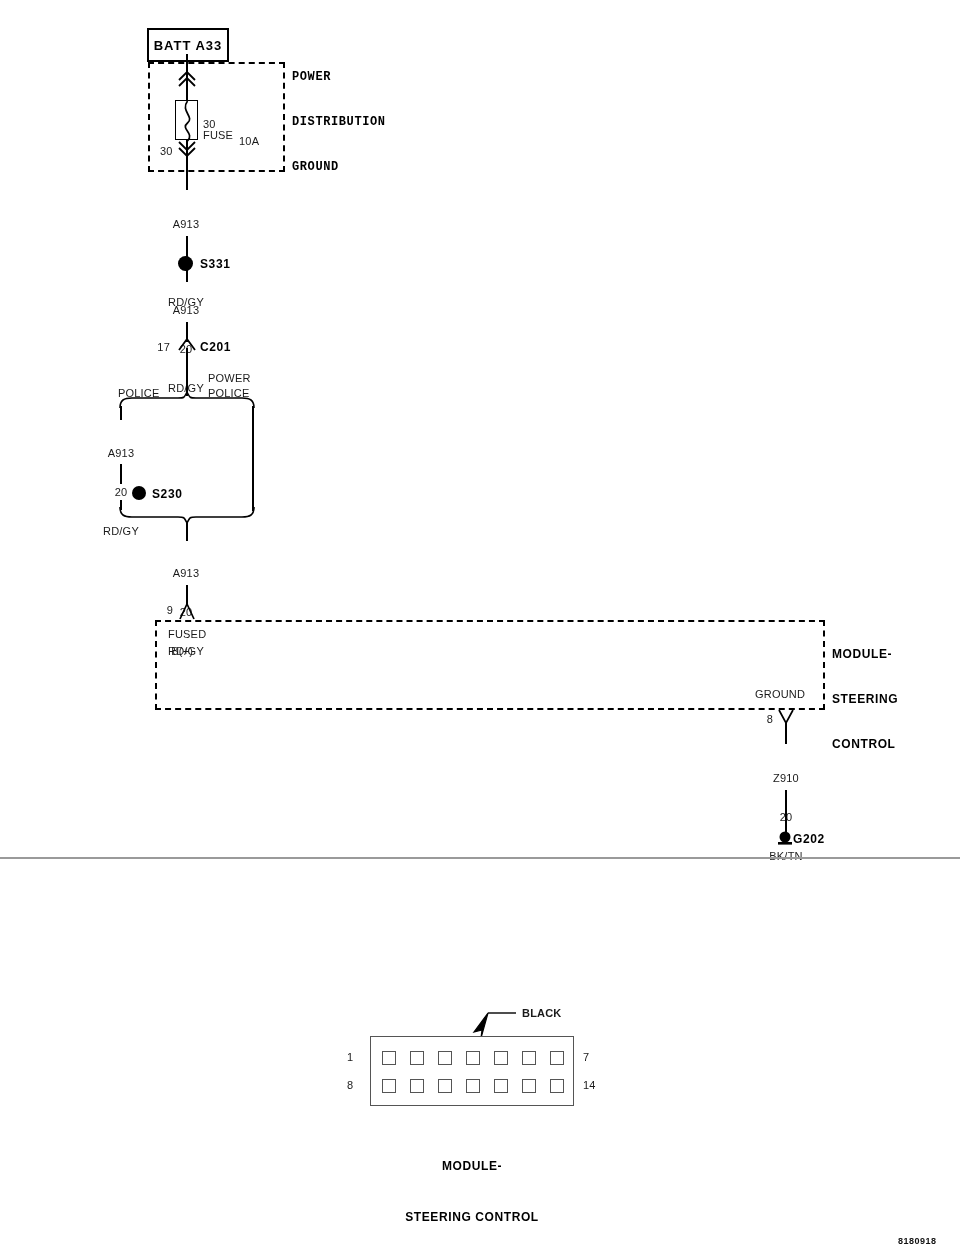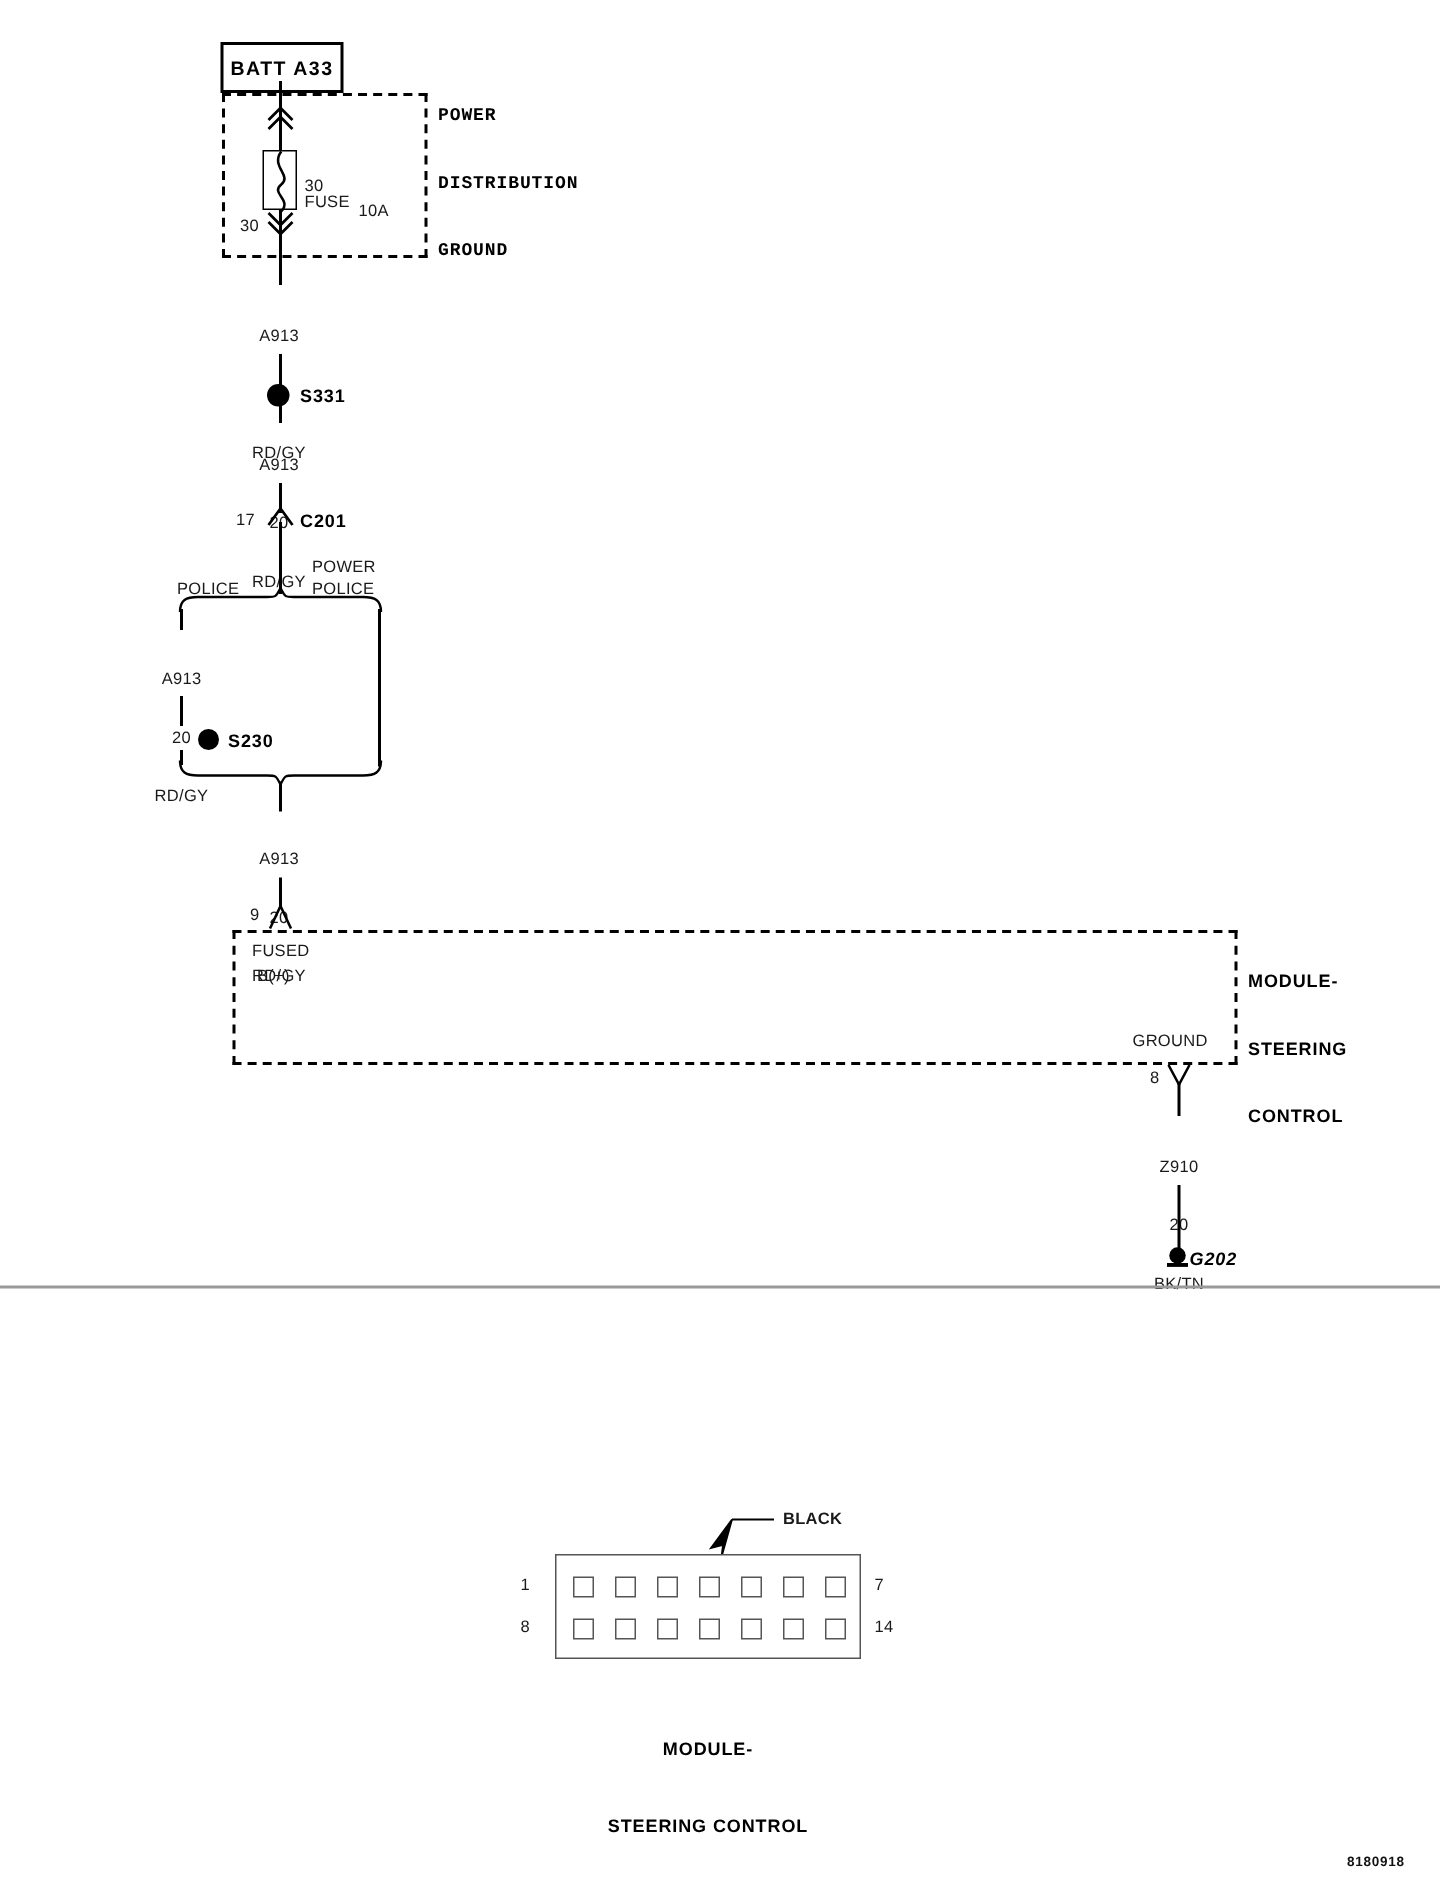--- a/index.html
+++ b/index.html
@@ -246,21 +246,21 @@
     <div>BK/TN</div>
   </div>
   <div class="abs vwire" style="left:785px; top:790px; height:45px;"></div>
 
   <div class="abs" style="left:772px; top:831px;">
     <svg width="26" height="16" viewBox="0 0 26 16">
       <circle cx="13" cy="6" r="5.5" fill="#000"></circle>
       <rect x="6" y="11" width="14" height="2.6" fill="#000"></rect>
     </svg>
   </div>
-  <div class="abs lbl-bold" style="left:793px; top:832px;font-style:italic;">G202</div>
+  <div class="abs lbl-bold" style="left:793px; top:832px;">G202</div>
 
   <div class="abs divider" style="top:857px;"></div>
 
   <div class="abs" style="left:460px; top:1008px;">
     <svg width="60" height="34" viewBox="0 0 60 34">
       <path d="M56 5 L28 5" fill="none" stroke="#000" stroke-width="1.4"></path>
       <path d="M28 5 L14 24 L22 22 L21 30 Z" fill="#000" stroke="#000" stroke-width="1.2"></path>
     </svg>
   </div>
   <div class="abs lbl" style="left:522px; top:1007px;font-weight:bold;">BLACK</div>

